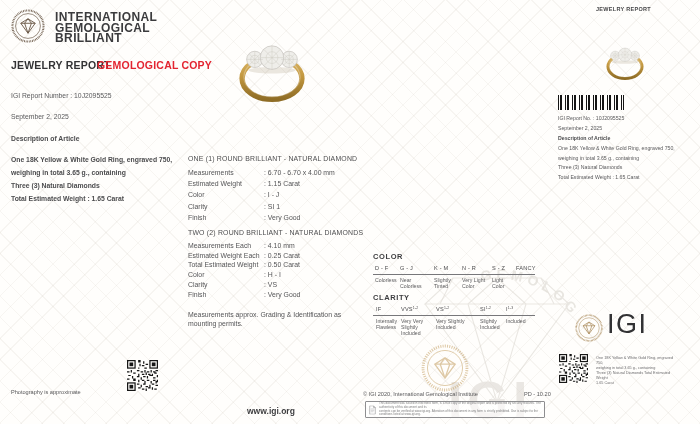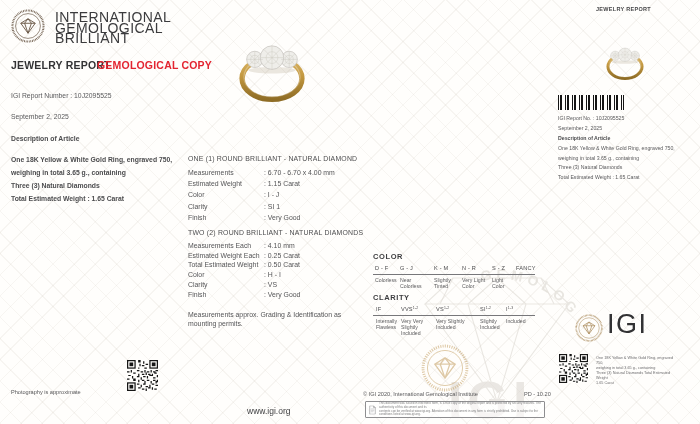--- a/index.html
+++ b/index.html
@@ -8,21 +8,21 @@
     background:#fffefc;overflow:hidden;
     font-family:"Liberation Sans", sans-serif;color:#4a4a4c;
   }
   .page::before{
     content:"";position:absolute;inset:0;pointer-events:none;
     background-image:
       repeating-linear-gradient(45deg, rgba(190,180,165,0.12) 0 1px, transparent 1px 15px),
       repeating-linear-gradient(-45deg, rgba(190,180,165,0.12) 0 1px, transparent 1px 15px);
   }
   .abs{position:absolute;}
-  .inst{font-weight:400;font-size:14px;line-height:10.5px;letter-spacing:.4px;color:#3b3b3d;}
+  .inst{font-weight:700;font-size:12px;line-height:10.5px;letter-spacing:.4px;color:#3b3b3d;}
   .hdr{font-size:10.5px;font-weight:700;letter-spacing:.2px;color:#333335;}
   .red{color:#e32430;}
   .t7{font-size:6.8px;color:#59595b;}
   .b{font-weight:700;color:#4c4c4e;}
   .sec{font-size:6.9px;color:#545456;}
   .sec-title{letter-spacing:.2px;color:#4d4d4f;margin-bottom:5px;}
   .krow{display:flex;}
   .r1 .krow{line-height:11.2px;}
   .r2 .krow{line-height:9.7px;}
   .kl{flex:none;width:76px;}
@@ -205,21 +205,21 @@
         <span class="kv">: VS</span>
       </div>
     <div class="krow">
         <span class="kl">Finish</span>
         <span class="kv">: Very Good</span>
       </div>
   </div>
 
   <div class="abs" style="left:188px;top:311px;width:174px;font-size:6.9px;line-height:8.6px;color:#545456">Measurements approx. Grading &amp; Identification as mounting permits.</div>
 
-  <div class="abs" style="left:247px;top:406px;font-size:8.5px;font-weight:400;color:#3f3f41">www.igi.org</div>
+  <div class="abs" style="left:247px;top:406px;font-size:8.5px;font-weight:700;color:#3f3f41">www.igi.org</div>
 
   <div class="abs" style="left:373px;top:252px;width:164px">
     <div class="sc-title">COLOR</div>
     <div class="sc-body">
       <span class="g abs" style="left:2px;top:0">D - F</span>
       <span class="g abs" style="left:27px;top:0">G - J</span>
       <span class="g abs" style="left:61px;top:0">K - M</span>
       <span class="g abs" style="left:89px;top:0">N - R</span>
       <span class="g abs" style="left:119px;top:0">S - Z</span>
       <span class="g abs" style="left:143px;top:0">FANCY</span>

